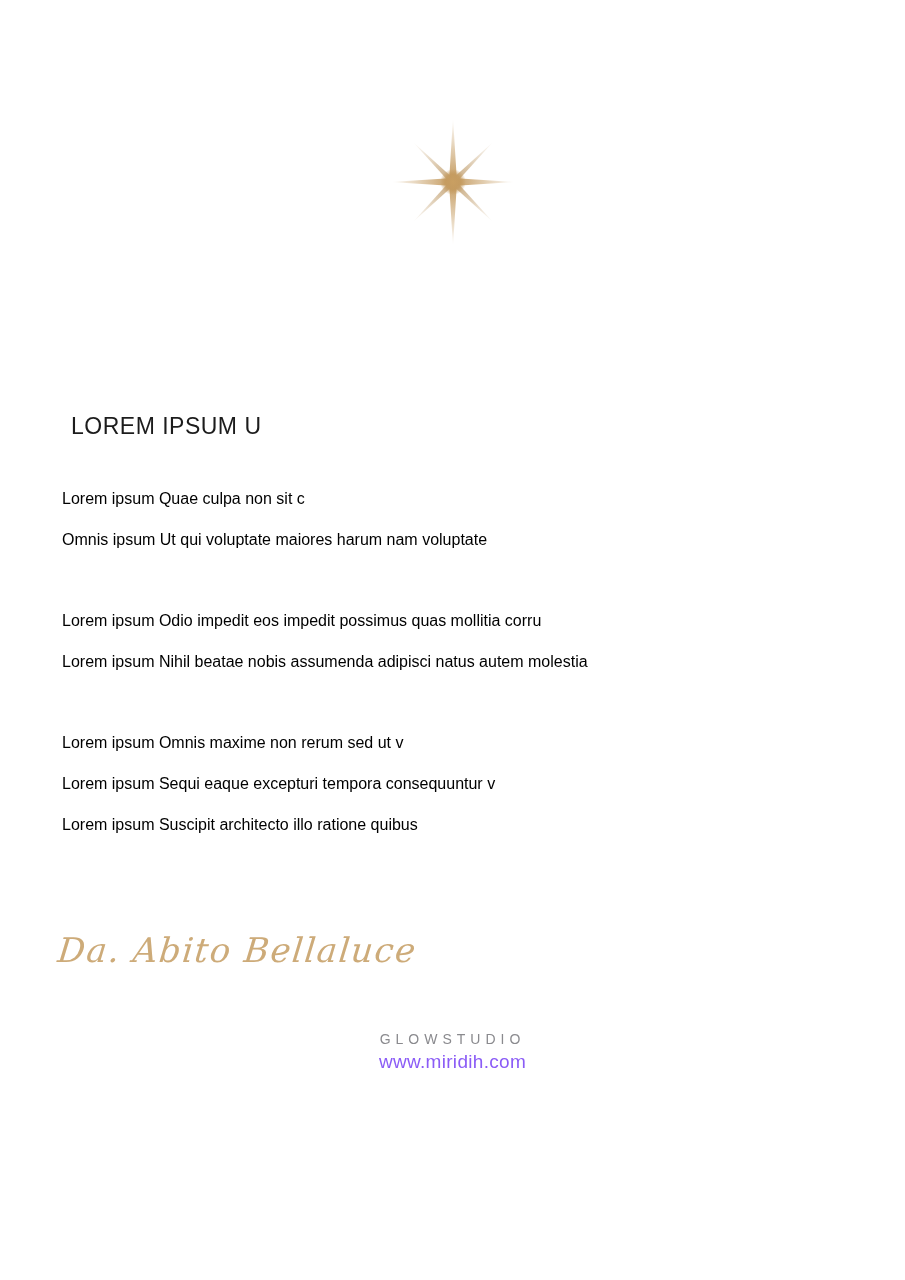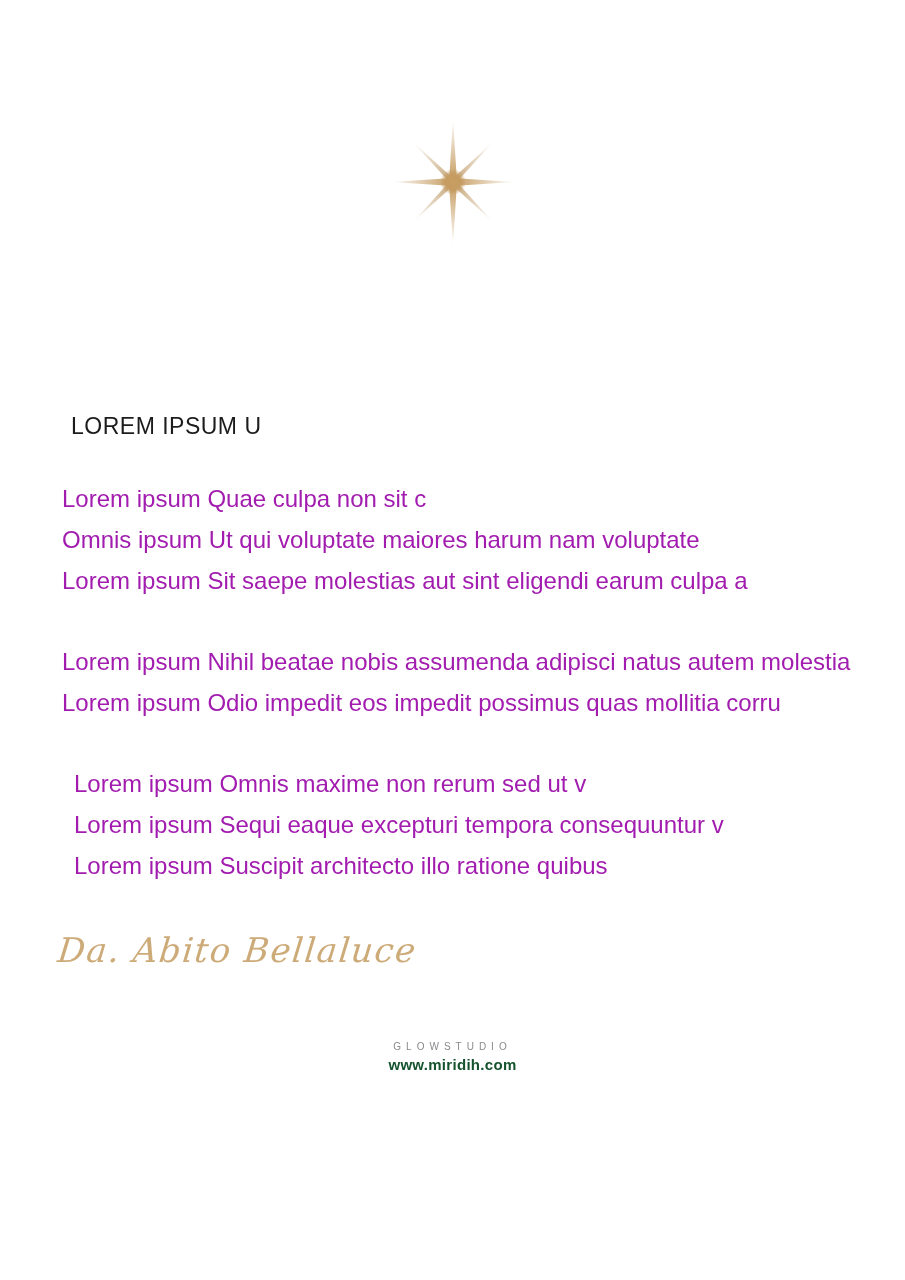--- a/index.html
+++ b/index.html
@@ -55,26 +55,25 @@
     position: absolute;
     left: 62px;
     top: 478px;
     width: 800px;
   }
   .para-block {
     margin: 0 0 40px 0;
   }
   .para-block:last-child {
     margin-bottom: 0;
-    margin-left: 12px;
   }
   .body-line {
-    font-size: 24px;
+    font-size: 16px;
     font-weight: 400;
-    color: #a21caf;
+    color: #000000;
     line-height: 41px;
     white-space: nowrap;
   }
 
   
   .signature {
     position: absolute;
     left: 58px;
     top: 930px;
     font-family: "DejaVu Serif", serif;
@@ -90,31 +89,31 @@
 
   
   .footer {
     position: absolute;
     left: 0;
     bottom: 36px;
     width: 905px;
     text-align: center;
   }
   .footer-brand {
-    font-size: 10px;
+    font-size: 14px;
     font-weight: 400;
     letter-spacing: 5px;
     color: #8a8a8e;
     margin-bottom: 4px;
   }
   .footer-url {
-    font-size: 15px;
-    font-weight: 700;
+    font-size: 19px;
+    font-weight: 400;
     letter-spacing: 0.3px;
-    color: #14532d;
+    color: #8b5cf6;
   }
 </style>
 </head>
 <body>
 
 <div class="page">
 
   <div class="ornament">
     <svg width="150" height="148" viewBox="0 0 150 148">
       <defs>
@@ -156,26 +155,25 @@
     </svg>
   </div>
 
   <div class="title">LOREM IPSUM U</div>
 
   <div class="body-wrap">
 
     <div class="para-block">
       <div class="body-line">Lorem ipsum Quae culpa non sit c</div>
       <div class="body-line">Omnis ipsum Ut qui voluptate maiores harum nam voluptate</div>
-      <div class="body-line">Lorem ipsum Sit saepe molestias aut sint eligendi earum culpa a</div>
     </div>
 
     <div class="para-block">
+      <div class="body-line">Lorem ipsum Odio impedit eos impedit possimus quas mollitia corru</div>
       <div class="body-line">Lorem ipsum Nihil beatae nobis assumenda adipisci natus autem molestia</div>
-      <div class="body-line">Lorem ipsum Odio impedit eos impedit possimus quas mollitia corru</div>
     </div>
 
     <div class="para-block">
       <div class="body-line">Lorem ipsum Omnis maxime non rerum sed ut v</div>
       <div class="body-line">Lorem ipsum Sequi eaque excepturi tempora consequuntur v</div>
       <div class="body-line">Lorem ipsum Suscipit architecto illo ratione quibus</div>
     </div>
 
   </div>
 

